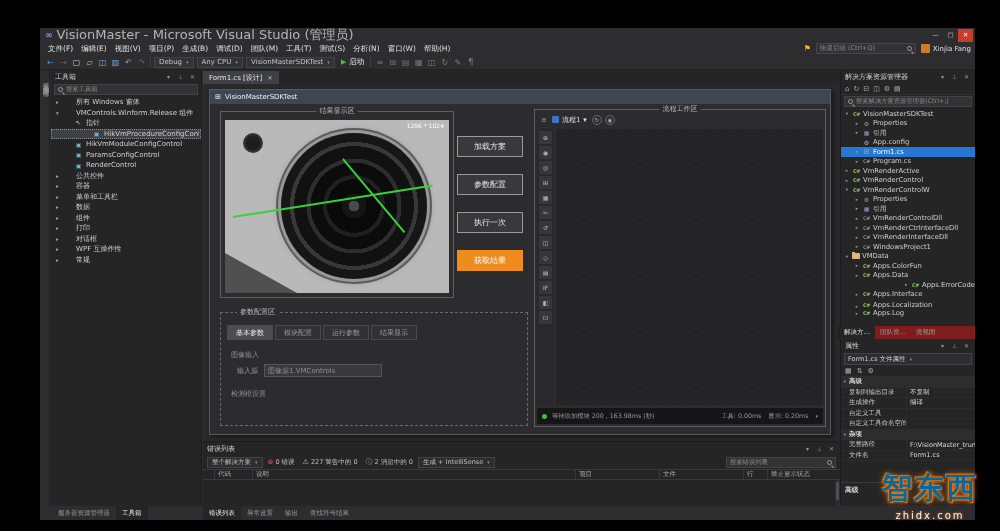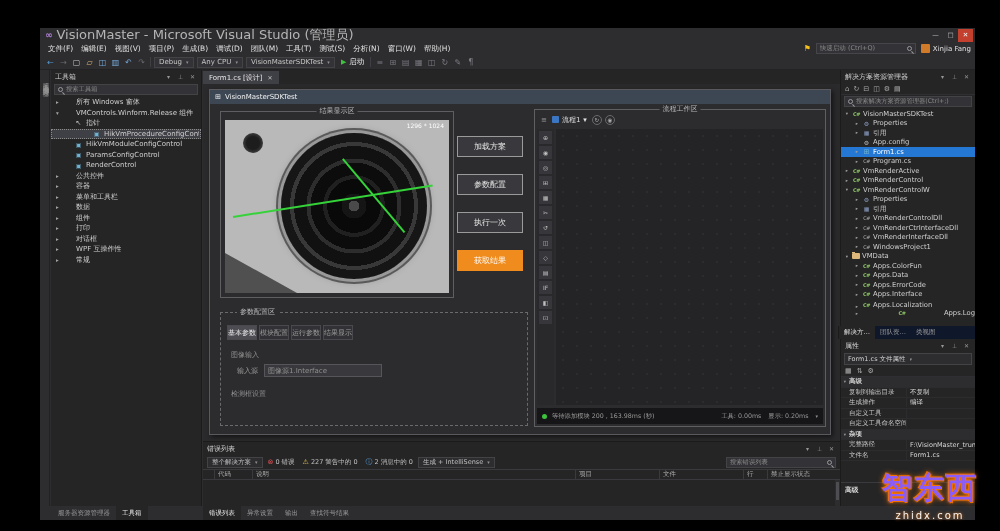--- a/index.html
+++ b/index.html
@@ -107,21 +107,21 @@
 .flow-round{width:10px;height:10px;border:1px solid #6a6a6e;border-radius:50%;color:#b0b0b0;font-size:5.5px;display:flex;align-items:center;justify-content:center;}
 .flow-strip{position:absolute;left:2px;top:19px;width:17px;bottom:21px;display:flex;flex-direction:column;gap:2px;align-items:center;background:#29292c;padding-top:2px;}
 .flow-tool{width:13px;height:13px;background:#37373b;color:#c0c0c0;font-size:6px;display:flex;align-items:center;justify-content:center;flex:none;}
 .flow-canvas{position:absolute;left:21px;top:19px;right:2px;bottom:21px;background:#242427;
   background-image:radial-gradient(#2c2c30 1px,transparent 1px);background-size:14px 14px;}
 .flow-status{position:absolute;left:2px;bottom:2px;right:2px;height:16px;background:#161618;display:flex;align-items:center;gap:5px;padding:0 5px;font-size:6.3px;color:#9a9a9a;white-space:nowrap;}
 .dot-green{width:5px;height:5px;border-radius:50%;background:#3ec23e;flex:none;}
 .fs-right{margin-left:auto;display:flex;gap:7px;align-items:center;}
 .grp-params{left:10px;top:222px;width:308px;height:114px;}
 .param-tabs{position:absolute;left:6px;top:12px;display:flex;gap:2px;}
-.ptab{height:15px;padding:0 0;display:flex;align-items:center;font-size:7px;color:#9a9a9a;background:#323236;border:1px solid #4a4a4e;white-space:nowrap;}
+.ptab{height:15px;padding:0 8px;display:flex;align-items:center;font-size:7px;color:#9a9a9a;background:#323236;border:1px solid #4a4a4e;white-space:nowrap;}
 .ptab.active{background:#4c4c52;color:#e8e8e8;}
 .param-section{position:absolute;left:10px;top:37px;font-size:7px;color:#8f8f8f;}
 .param-row{position:absolute;left:16px;top:51px;display:flex;align-items:center;gap:6px;}
 .param-row label{font-size:7px;color:#9a9a9a;white-space:nowrap;}
 .param-input{width:118px;height:13px;background:#39393d;border:1px solid #55555a;color:#8f8f8f;font-size:7px;display:flex;align-items:center;padding:0 3px;white-space:nowrap;overflow:hidden;}
 .param-sub{position:absolute;left:10px;top:76px;font-size:7px;color:#8f8f8f;}
 
 
 .errpanel{position:absolute;left:163px;top:371px;width:637px;bottom:0;background:#252526;border-top:1px solid #1b1b1c;display:flex;flex-direction:column;}
 .err-filter{height:14px;display:flex;align-items:center;gap:5px;padding:0 4px;}
@@ -145,21 +145,21 @@
 
 
 .solx{position:absolute;right:0;top:0;width:135px;height:256px;background:#252526;border-left:1px solid #1b1b1c;display:flex;flex-direction:column;}
 .sx-tools{height:12px;display:flex;align-items:center;gap:4px;padding:0 4px;border-bottom:1px solid #2f2f33;flex:none;}
 .sx-tool{font-size:7px;color:#a8a8a8;}
 .tree{flex:1;overflow:hidden;}
 .tree-row{height:9.5px;display:flex;align-items:center;gap:2px;font-size:6.8px;color:#cfcfcf;white-space:nowrap;overflow:hidden;}
 .tree-row.sel{background:#2478d4;color:#fff;}
 .tree-row .exp{width:6px;font-size:4.5px;}
 .tree-row.sel .t-label{color:#fff;}
-.rtabs{position:absolute;right:0;top:256px;width:137px;height:13px;background:#0f172a;display:flex;border-left:1px solid #1b1b1c;}
+.rtabs{position:absolute;right:0;top:256px;width:137px;height:13px;background:#7f1d1d;display:flex;border-left:1px solid #1b1b1c;}
 .rtab{padding:0 5px;font-size:6.5px;color:#9a9a9a;display:flex;align-items:center;white-space:nowrap;}
 .rtab.active{background:#252526;color:#e0e0e0;}
 
 
 .props{position:absolute;right:0;top:269px;width:135px;bottom:0;background:#252526;border-left:1px solid #1b1b1c;display:flex;flex-direction:column;}
 .prop-obj{margin:1px 3px;height:12px;border:1px solid #434346;background:#2d2d30;display:flex;align-items:center;font-size:6.5px;color:#d0d0d0;padding:0 3px;gap:3px;flex:none;}
 .prop-obj span{flex:1;white-space:nowrap;overflow:hidden;}
 .prop-tools{height:11px;display:flex;gap:5px;align-items:center;padding:0 4px;border-bottom:1px solid #2f2f33;flex:none;}
 .prop-grid{flex:1;overflow:hidden;}
 .prop-row{height:10.5px;display:flex;align-items:center;font-size:6.5px;color:#c8c8c8;border-bottom:1px solid #2c2c2f;}
@@ -172,21 +172,21 @@
 
 
 .bottombar{position:absolute;left:0;right:0;bottom:0;height:14px;background:#2d2d30;}
 .bb-left{position:absolute;left:12px;top:0;bottom:0;display:flex;}
 .bb-center{position:absolute;left:163px;top:0;bottom:0;display:flex;}
 .bb-tab{padding:0 6px;font-size:6.5px;color:#9a9a9a;display:flex;align-items:center;white-space:nowrap;}
 .bb-tab.active{color:#e8e8e8;background:#252526;}
 
 
 .wm{position:absolute;right:22px;bottom:10px;z-index:40;text-align:center;}
-.wm-text{font-size:30px;font-weight:bold;color:#8b5cf6;letter-spacing:2px;
+.wm-text{font-size:30px;font-weight:bold;color:#0369a1;letter-spacing:2px;
   text-shadow:0 0 3px #ff7a00,1px 1px 0 #e86c00,-1px -1px 0 #e86c00,0 0 6px #ff7a00;}
 .wm-sub{font-size:10px;color:#f5f5f5;letter-spacing:2px;margin-top:1px;text-shadow:0 0 3px #ff7a00;}
 </style>
 </head>
 <body>
 
 <div class="stage">
   <div class="vs">
 
     <div class="titlebar">
@@ -473,21 +473,21 @@
               <div class="param-tabs">
 
               <div class="ptab active">基本参数</div>
                   <div class="ptab">模块配置</div>
                   <div class="ptab">运行参数</div>
                   <div class="ptab">结果显示</div>
                 </div>
               <div class="param-section">图像输入</div>
               <div class="param-row">
                 <label>输入源</label>
-                <div class="param-input">图像源1.Interface</div>
+                <div class="param-input">图像源1.VMControls</div>
               </div>
               <div class="param-sub">检测框设置</div>
             </div>
 
           </div>
         </div>
       </div>
 
       <div class="errpanel">
         <div class="panel-head">
@@ -665,39 +665,39 @@
               <span class="ic ic-csproj"></span>
               <span class="t-label">Apps.ColorFun</span>
             </div>
 
             <div class="tree-row" style="padding-left: 13px;">
               <span class="exp">▸</span>
               <span class="ic ic-csproj"></span>
               <span class="t-label">Apps.Data</span>
             </div>
 
-            <div class="tree-row" style="padding-left: 13px;">
+            <div class="tree-row" style="padding-left: 13px; justify-content: flex-end;">
               <span class="exp">▸</span>
               <span class="ic ic-csproj"></span>
               <span class="t-label">Apps.ErrorCode</span>
             </div>
 
             <div class="tree-row" style="padding-left: 13px;">
               <span class="exp">▸</span>
               <span class="ic ic-csproj"></span>
               <span class="t-label">Apps.Interface</span>
             </div>
 
             <div class="tree-row" style="padding-left: 13px; align-items: flex-end;">
               <span class="exp">▸</span>
               <span class="ic ic-csproj"></span>
               <span class="t-label">Apps.Localization</span>
             </div>
 
-            <div class="tree-row" style="padding-left: 13px; justify-content: space-between;">
+            <div class="tree-row" style="padding-left: 13px;">
               <span class="exp">▸</span>
               <span class="ic ic-csproj"></span>
               <span class="t-label">Apps.Log</span>
             </div>
           </div>
       </div>
       <div class="rtabs">
 
       <div class="rtab active">解决方…</div>
           <div class="rtab">团队资…</div>

